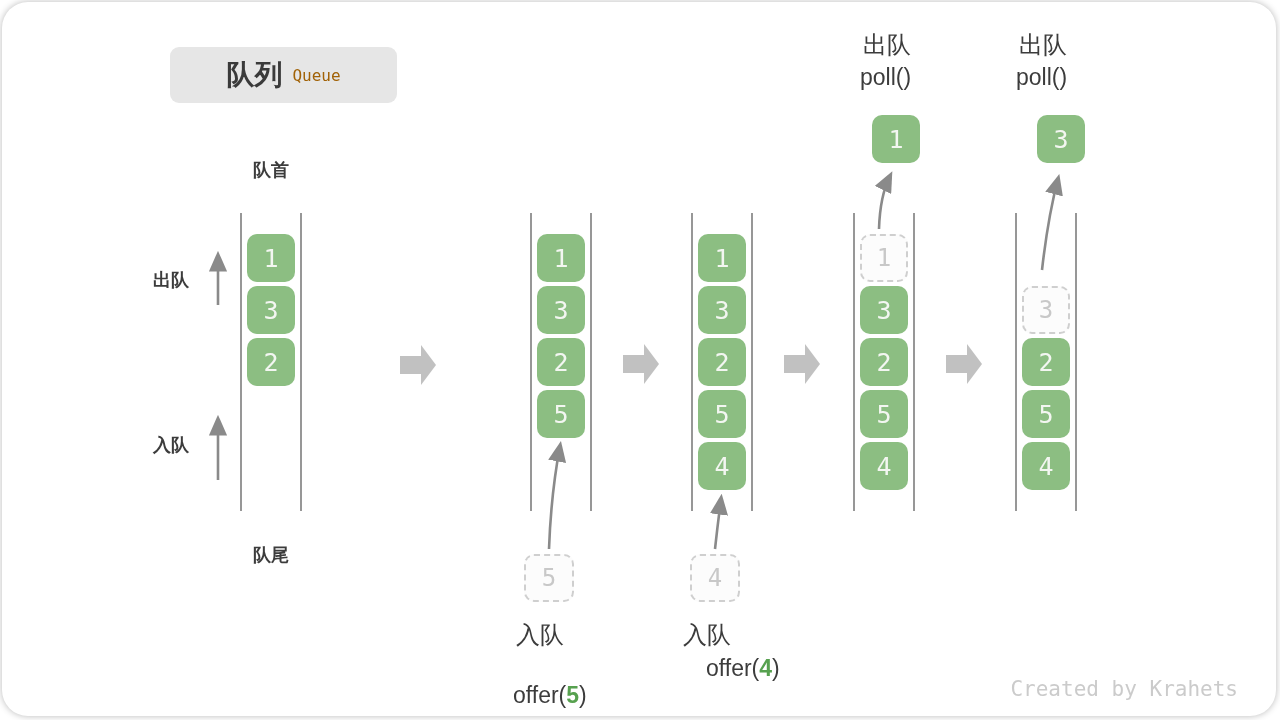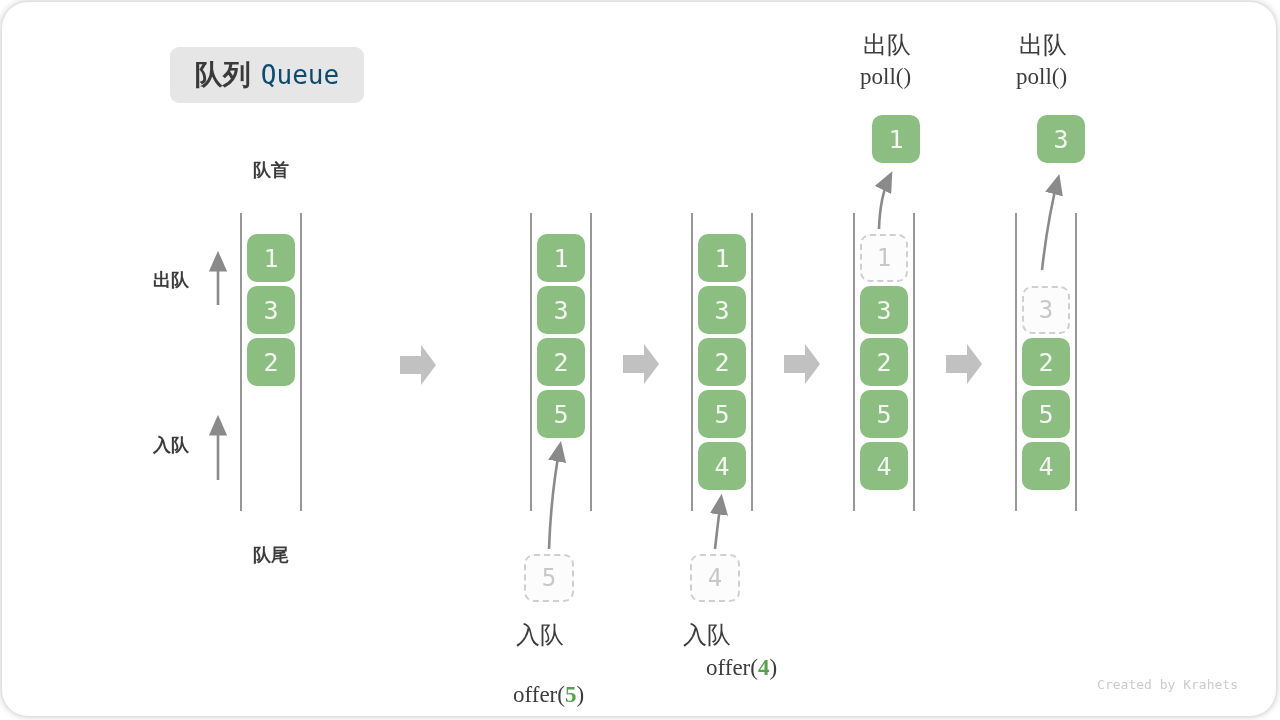--- a/index.html
+++ b/index.html
@@ -1,41 +1,41 @@
 <!DOCTYPE html>
 <html><head>
 <meta charset="utf-8">
 <style>
   html,body{margin:0;padding:0;background:#ffffff;width:1280px;height:720px;overflow:hidden;}
   body{font-family:"Liberation Sans",sans-serif;position:relative;}
   .canvas{position:absolute;left:2px;top:2px;width:1274px;height:714px;background:#ffffff;
           border-radius:26px;box-shadow:0 0 7px rgba(0,0,0,0.28);}
   .abs{position:absolute;}
   
-  .title-badge{left:168px;top:45px;width:194px;height:56px;background:#e6e6e6;border-radius:9px;
+  .title-badge{left:168px;top:45px;width:227px;height:56px;background:#e6e6e6;border-radius:9px;
                display:flex;align-items:center;justify-content:center;gap:10px;}
   .title-zh{font-weight:bold;font-size:28px;color:#3a3a3a;}
-  .title-en{font-family:"DejaVu Sans Mono",monospace;font-size:26px;color:#0c4a6e;}
+  .title-en{font-family:"DejaVu Sans Mono",monospace;font-size:16px;color:#a16207;}
   
   .rails{top:211px;width:62px;height:298px;border-left:2px solid #979797;border-right:2px solid #979797;
          box-sizing:border-box;}
   
   .box{width:48px;height:48px;border-radius:10px;background:#8cbe82;color:#f3f6f1;
        font-family:"DejaVu Sans Mono",monospace;font-size:25px;
        display:flex;align-items:center;justify-content:center;}
   .ghost{width:48px;height:48px;border-radius:10px;border:2px dashed #cfcfcf;background:#fcfcfc;
          color:#c8c8c8;box-sizing:border-box;font-family:"DejaVu Sans Mono",monospace;font-size:24px;
          display:flex;align-items:center;justify-content:center;}
   
   .cjk-bold{font-weight:bold;font-size:18px;color:#3c3c3c;}
   .rail-caption{width:62px;text-align:center;}
   .op-zh{font-size:24px;color:#3c3c3c;}
-  .code{font-family:Liberation Serif, serif;font-size:23px;color:#3c3c3c;white-space:pre;}
+  .code{font-family:Liberation Sans, sans-serif;font-size:23px;color:#3c3c3c;white-space:pre;}
   .code .arg{color:#57a14f;font-weight:bold;}
-  .watermark{right:38px;top:675px;font-family:"DejaVu Sans Mono",monospace;font-size:13px;color:#cbcbcb;}
+  .watermark{right:38px;top:675px;font-family:"DejaVu Sans Mono",monospace;font-size:21px;color:#cbcbcb;}
   svg.overlay{left:0;top:0;width:1280px;height:720px;pointer-events:none;}
 </style>
 </head>
 <body>
 
 <div class="canvas">
 
   <div class="abs title-badge">
     <span class="title-zh">队列</span>
     <span class="title-en">Queue</span>

